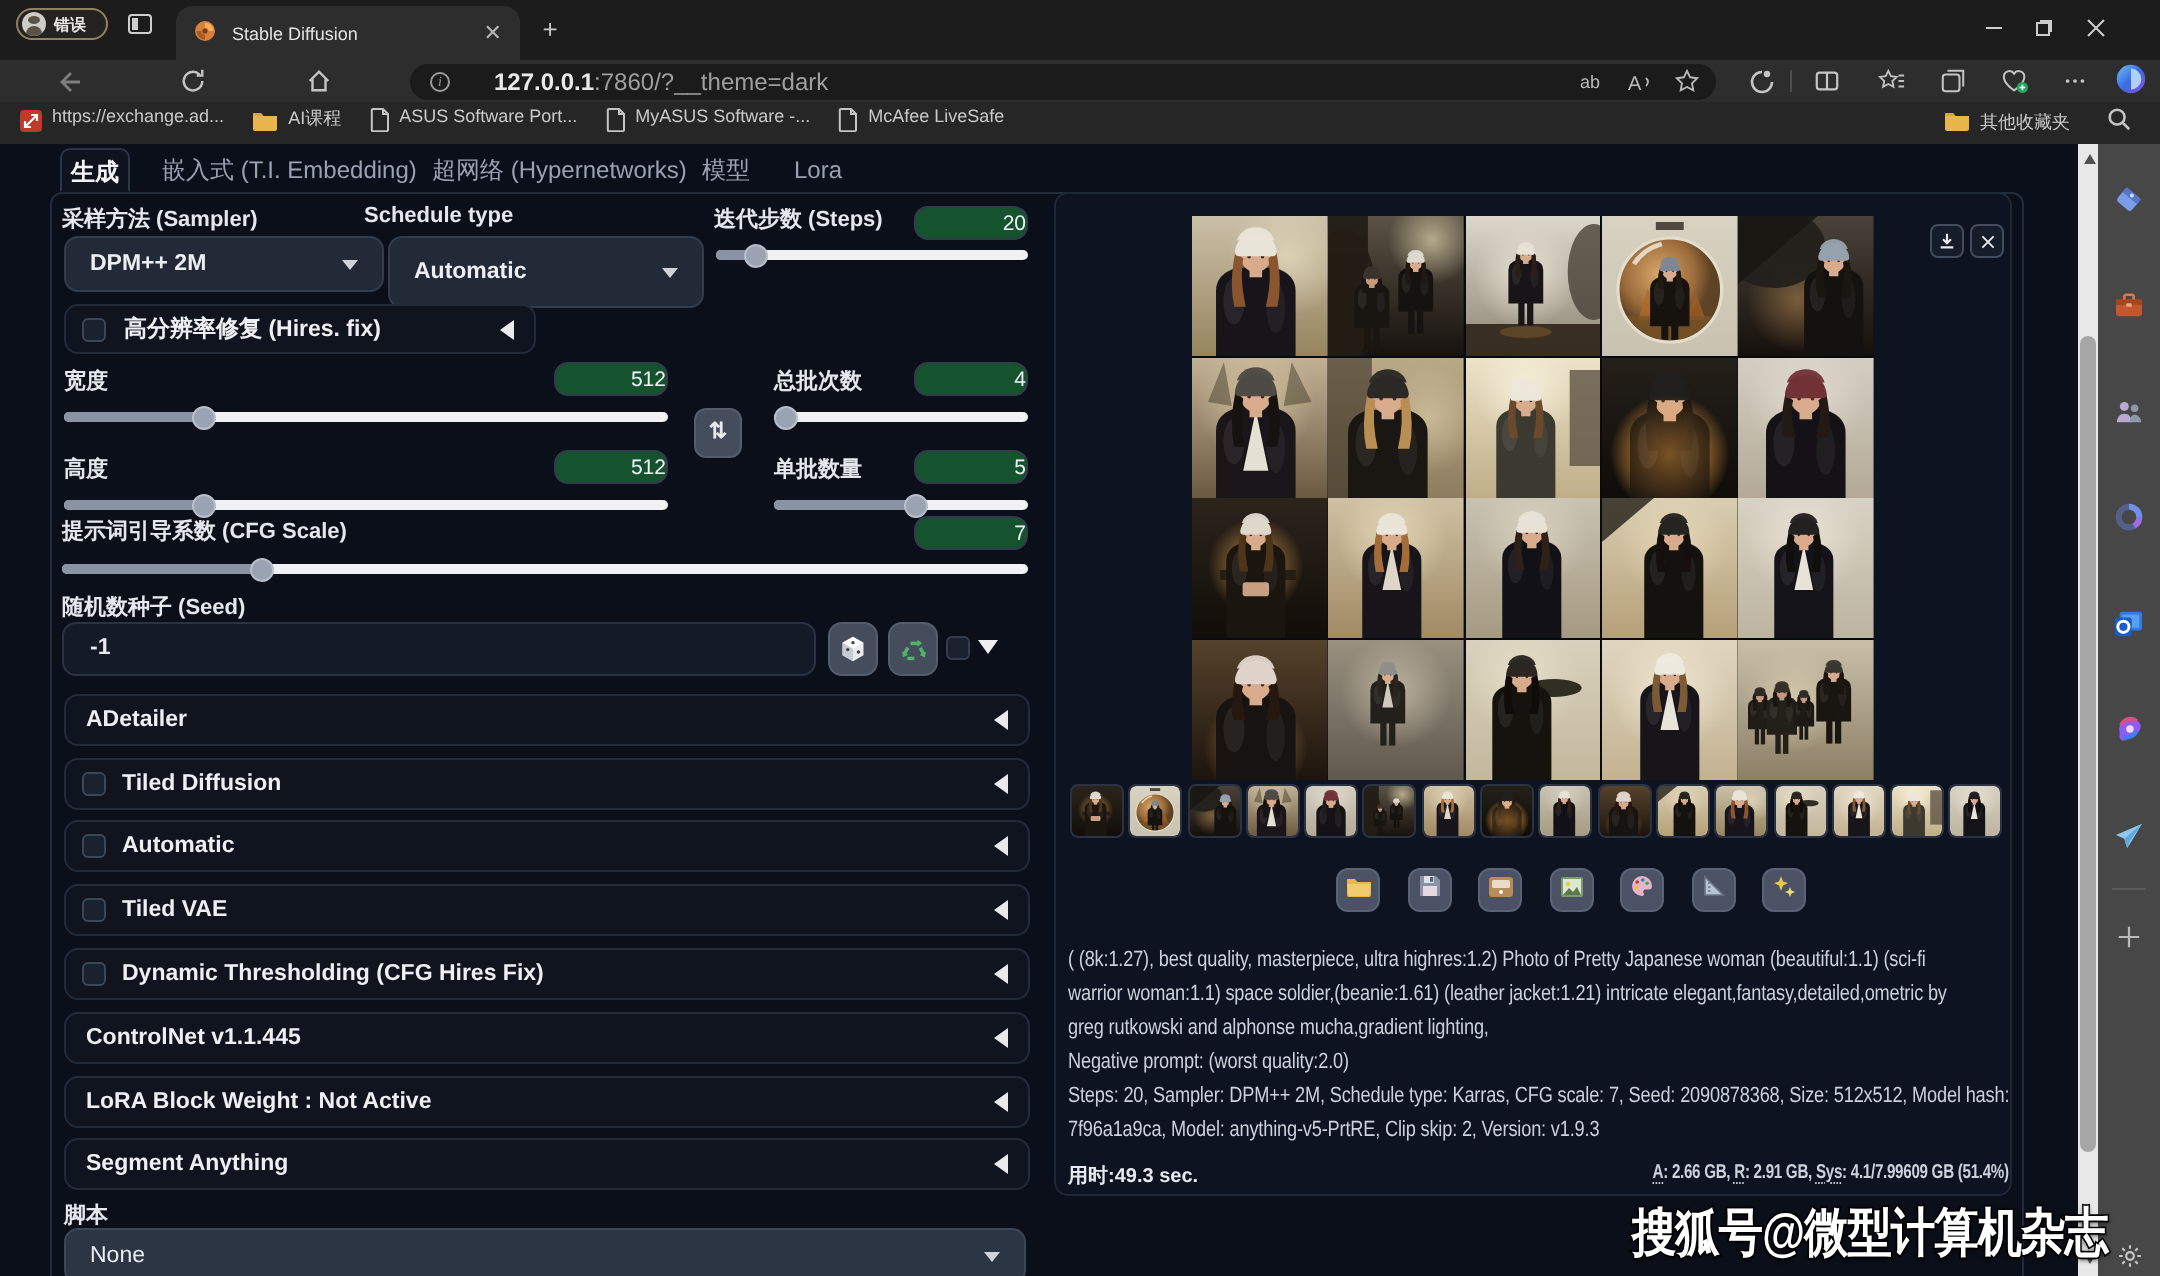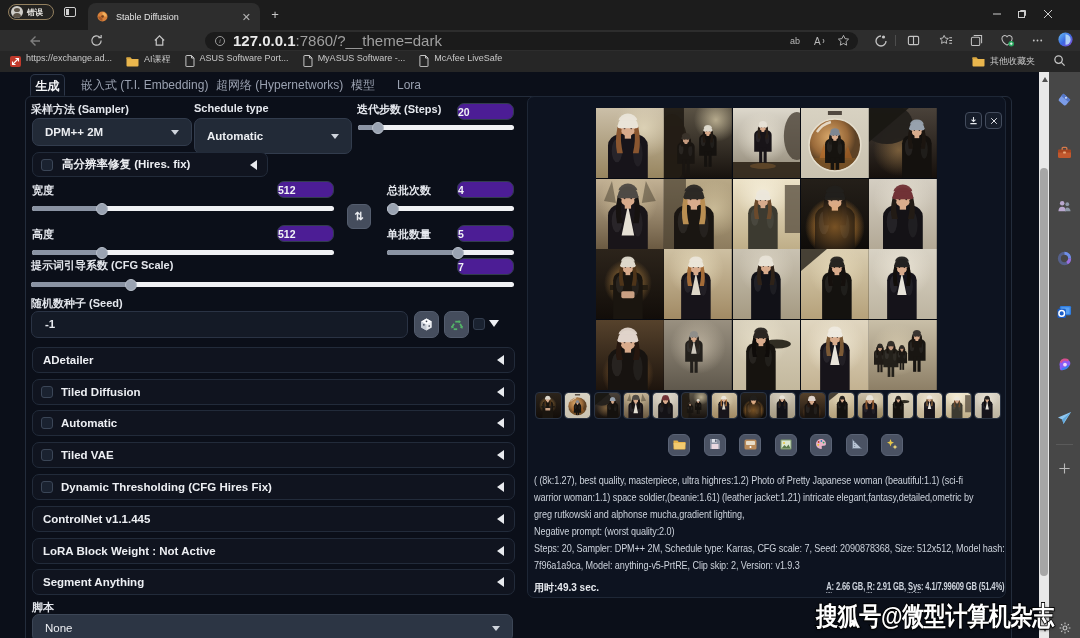--- a/index.html
+++ b/index.html
@@ -17,38 +17,38 @@
 .btab{position:absolute;left:88px;top:3px;width:172px;height:27px;background:#2d2d2d;border-radius:8px 8px 0 0;display:flex;align-items:center}
 .btab-title{color:#e3e3e3;font-size:9px;margin-left:8px;flex:1}
 .btab-close{color:#b5b5b5;font-size:11px;margin-right:9px;line-height:10px}
 .newtab{position:absolute;left:268px;top:8px;width:14px;height:14px;color:#c7c7c7;font-size:13px;line-height:14px;text-align:center}
 .wctl{position:absolute;top:0;width:34px;height:28px;color:#cdcdcd;font-size:11px;display:flex;align-items:center;justify-content:center}
 
 .toolbar{position:absolute;left:0;top:30px;width:1080px;height:21px;background:#2d2d2d}
 .nav-ic{position:absolute;top:2px;width:17px;height:17px;display:flex;align-items:center;justify-content:center}
 .urlpill{position:absolute;left:205px;top:1.5px;width:653px;height:18px;border-radius:9px;background:#1b1b1b;display:flex;align-items:center}
 .url-info{width:10px;height:10px;border:1px solid #9b9b9b;border-radius:50%;color:#9b9b9b;font-size:7px;line-height:8px;text-align:center;margin-left:10px;font-family:"Liberation Serif",serif;font-style:italic}
-.url-text{font-size:15px;color:#9f9f9f;margin-left:8px;flex:1}
+.url-text{font-size:12px;color:#9f9f9f;margin-left:22px;flex:1}
 .url-text b{color:#e9e9e9;font-weight:bold}
 .pill-ic{width:16px;height:14px;margin-right:7px;display:flex;align-items:center;justify-content:center}
 
 .bookbar{position:absolute;left:0;top:51px;width:1080px;height:21px;background:#262626;display:flex;align-items:center}
 .bm{display:flex;margin-left:10px}
 .bm-label{color:#c9c9c9;font-size:9px;margin-left:5px;white-space:nowrap}
 .bm-right{position:absolute;right:0;top:0;height:21px;display:flex;align-items:center}
 
 .page{position:absolute;left:0;top:72px;width:1037px;height:566px;background:#0b0f19;overflow:hidden}
 .container-line{position:absolute;left:25px;top:24px;width:987px;height:612px;border:1px solid #232c3b;border-radius:6px}
 .sdtab{position:absolute;top:2px;height:22px;font-size:12px;color:#9aa1b0;white-space:nowrap}
 .sdtab.sel{color:#f3f4f6;font-weight:bold;background:#0e131e;border:1px solid #2c3648;border-bottom:1px solid #0e131e;border-radius:5px 5px 0 0;text-align:center}
 .lbl{position:absolute;font-size:11px;color:#e4e7ed;font-weight:bold;white-space:nowrap}
 .dd{position:absolute;background:#222a37;border:1px solid #323c4d;border-radius:7px;display:flex;align-items:center}
 .dd .dd-txt{color:#eceef2;font-size:11.5px;font-weight:bold;margin-left:12px;flex:1}
 .dd .caret{width:0;height:0;border-left:4px solid transparent;border-right:4px solid transparent;border-top:5px solid #cfd4dc;margin-right:12px}
-.numbox{position:absolute;background:#4c1d95;border:1px solid #323c4d;border-radius:7px;color:#f0f2f5;font-size:10.5px;font-weight:bold;text-align:left;line-height:16px}
+.numbox{position:absolute;background:#14532d;border:1px solid #323c4d;border-radius:7px;color:#f0f2f5;font-size:10.5px;font-weight:normal;text-align:right;line-height:16px}
 .slider{position:absolute;height:5px;border-radius:3px;background:#f0f1f4}
 .slider .fill{position:absolute;left:0;top:0;height:5px;background:#8a93a3;border-radius:3px 0 0 3px}
 .slider .knob{position:absolute;top:-3.5px;width:12px;height:12px;border-radius:50%;background:#9aa3b2;border:1px solid #b8bfca}
 .acc{position:absolute;left:32px;width:483px;height:26px;background:#10141f;border:1px solid #222b3a;border-radius:7px;display:flex;align-items:center}
 .acc .cb{width:12px;height:12px;background:#1a2230;border:1px solid #3b4657;border-radius:3px;margin-left:8px}
 .acc .acc-lbl{color:#edeff3;font-size:11.5px;font-weight:bold;margin-left:8px;flex:1}
 .acc .arr{width:0;height:0;border-top:5px solid transparent;border-bottom:5px solid transparent;border-right:7px solid #e8eaee;margin-right:10px}
 .panelbox{position:absolute;height:25px;background:#10141f;border:1px solid #222b3a;border-radius:7px;display:flex;align-items:center}
 .panelbox .cb{width:12px;height:12px;background:#1a2230;border:1px solid #3b4657;border-radius:3px;margin-left:8px}
 .panelbox .p-lbl{color:#edeff3;font-size:11.5px;font-weight:bold;margin-left:9px;flex:1;white-space:nowrap}
@@ -275,21 +275,21 @@
         <div class="sdtab" style="left: 216px; width: 117px; line-height: 22px;">超网络 (Hypernetworks)</div>
         <div class="sdtab" style="left: 351px; width: 27px; line-height: 22px;">模型</div>
         <div class="sdtab" style="left: 397px; width: 25px; line-height: 22px;">Lora</div>
       </div>
 
   <div class="lbl" style="left:31px;top:30px">采样方法 (Sampler)</div>
   <div class="dd" style="left:32px;top:46px;width:160px;height:28px">
     <span class="dd-txt">DPM++ 2M</span>
         <span class="caret"></span>
   </div>
-  <div class="lbl" style="left:194px;top:30px">Schedule type</div>
+  <div class="lbl" style="left:182px;top:30px">Schedule type</div>
   <div class="dd" style="left:194px;top:46px;width:158px;height:36px">
     <span class="dd-txt">Automatic</span>
         <span class="caret"></span>
   </div>
   <div class="lbl" style="left:357px;top:30px">迭代步数 (Steps)</div>
   <div class="numbox" style="left:457px;top:31px;width:57px;height:17px">20</div>
   <div class="slider" style="left:358px;top:53px;width:156px">
         <span class="fill" style="width:20px"></span>
         <span class="knob" style="left:14px"></span>
       </div>

